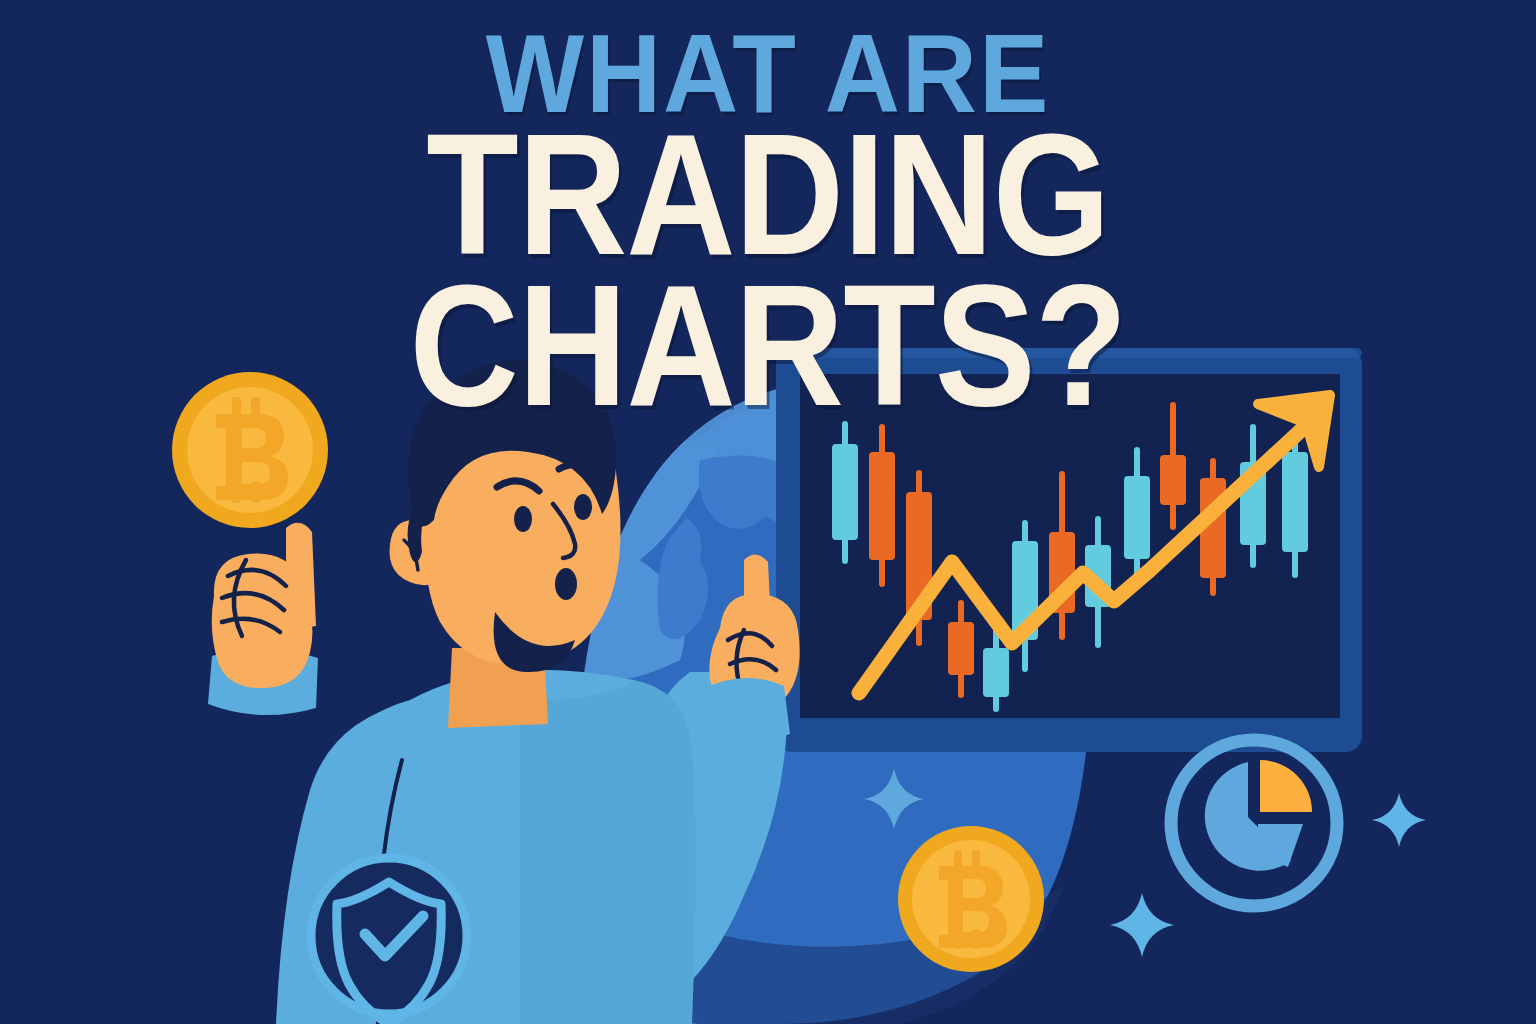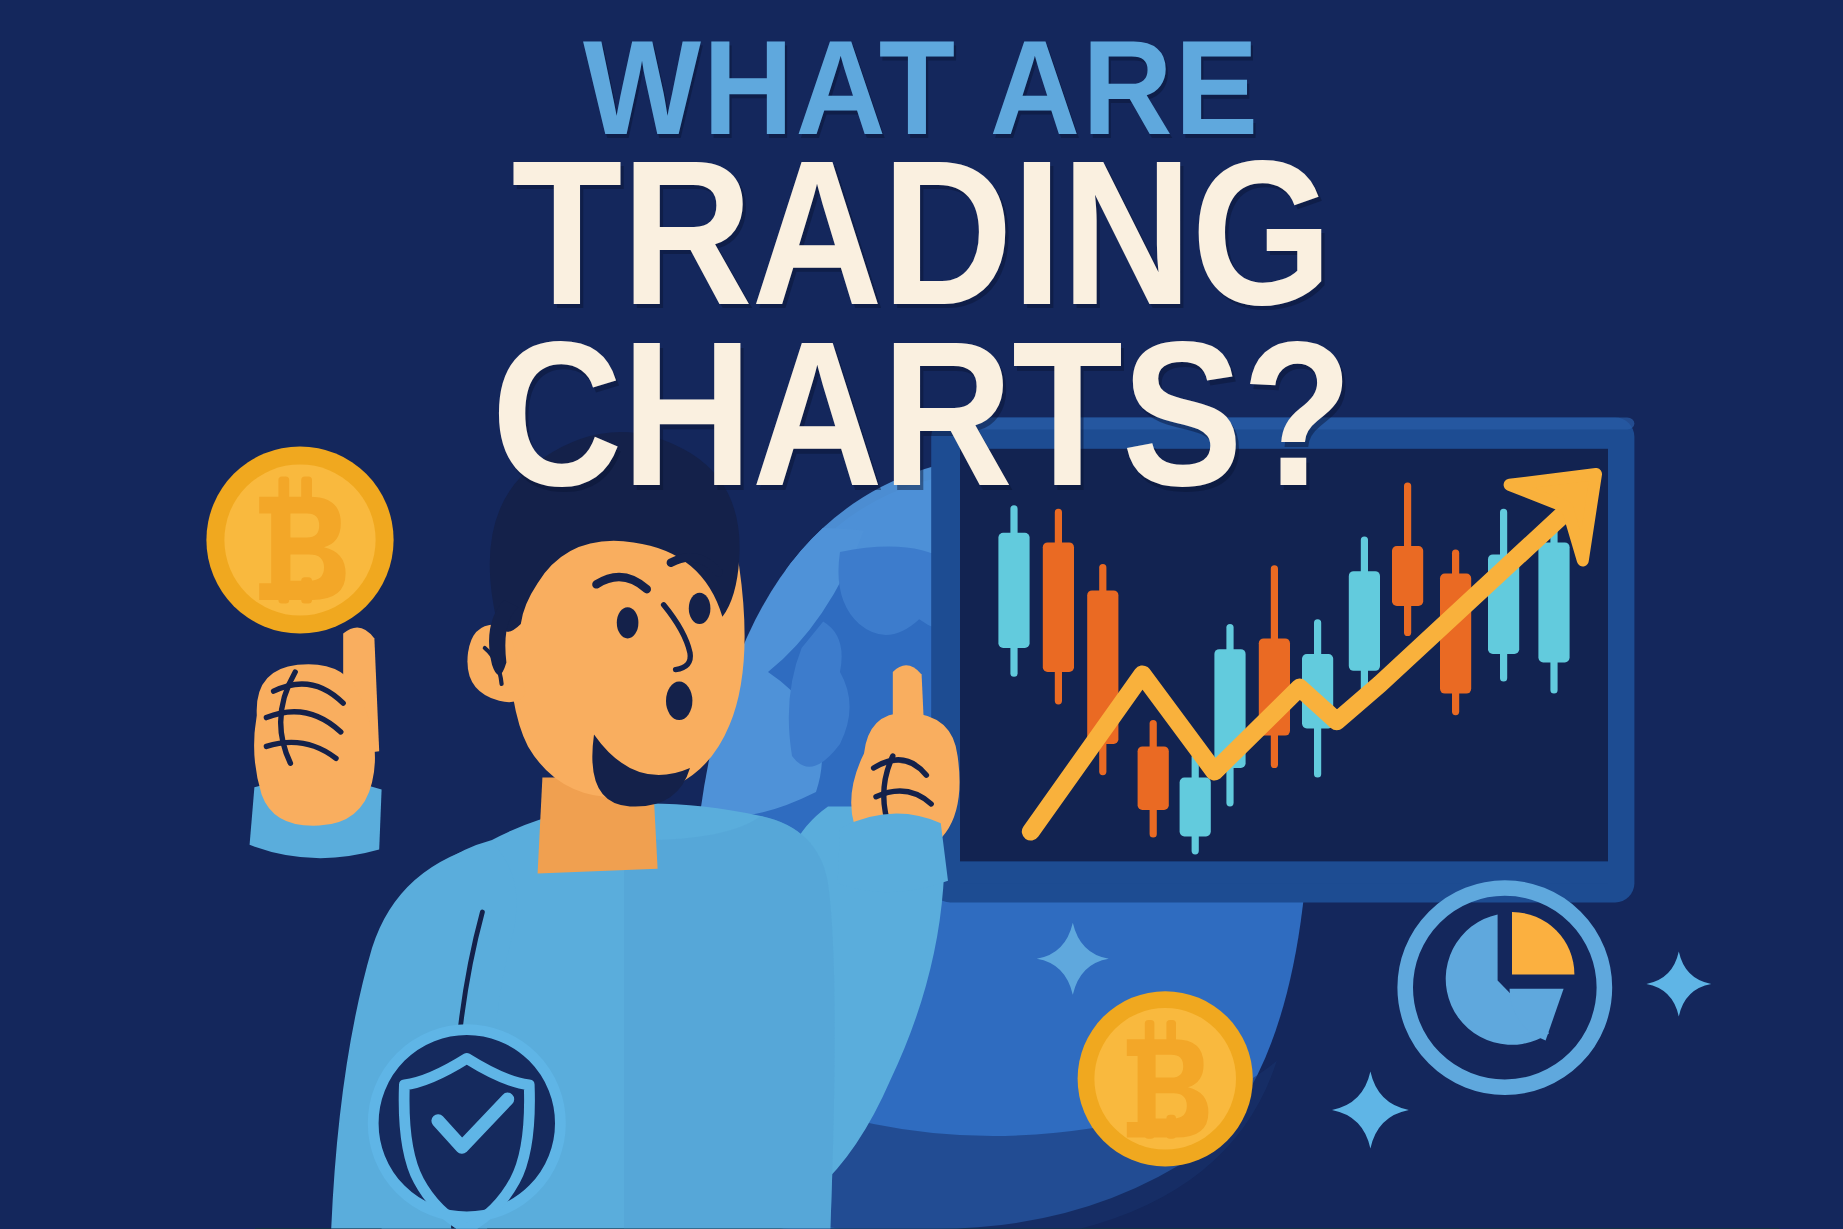--- a/index.html
+++ b/index.html
@@ -1,18 +1,18 @@
 <!DOCTYPE html>
 <html><head>
 <meta charset="utf-8">
 <style>
   html,body{margin:0;padding:0;background:#0d1b3e;}
   #stage{
     position:relative;width:1536px;height:1024px;overflow:hidden;
-    background:#14532d;
+    background:#0c4a6e;
     font-family:"Liberation Sans", sans-serif;
   }
   #stage svg.layer{position:absolute;left:0;top:0;width:1536px;height:1024px;}
 
   
   #title-block{
     position:absolute;left:0;top:22px;width:1536px;text-align:center;
     pointer-events:none;
   }
   .t-line1{

